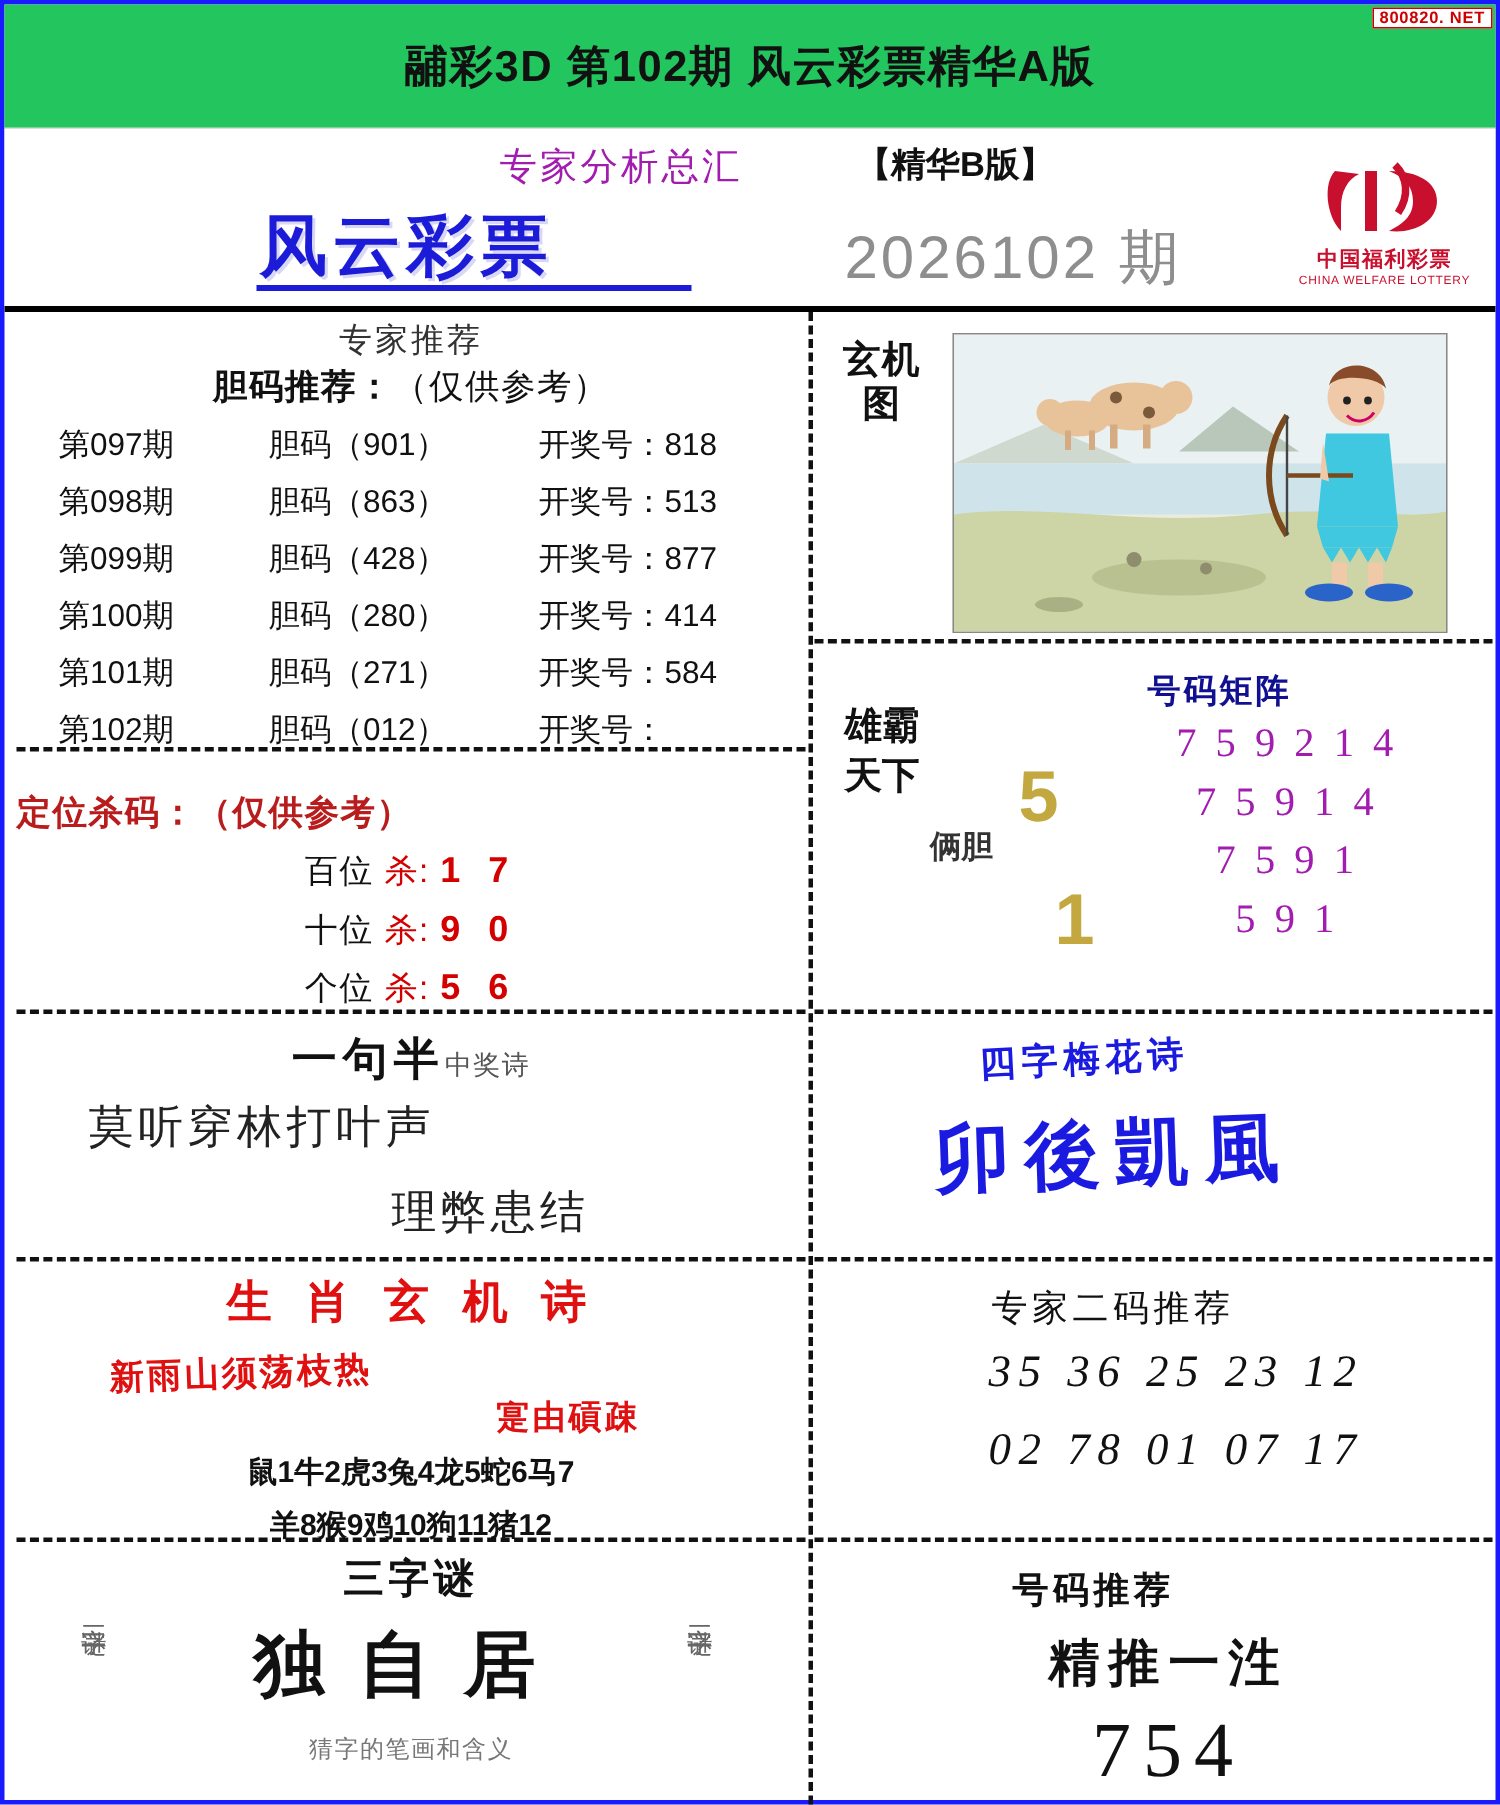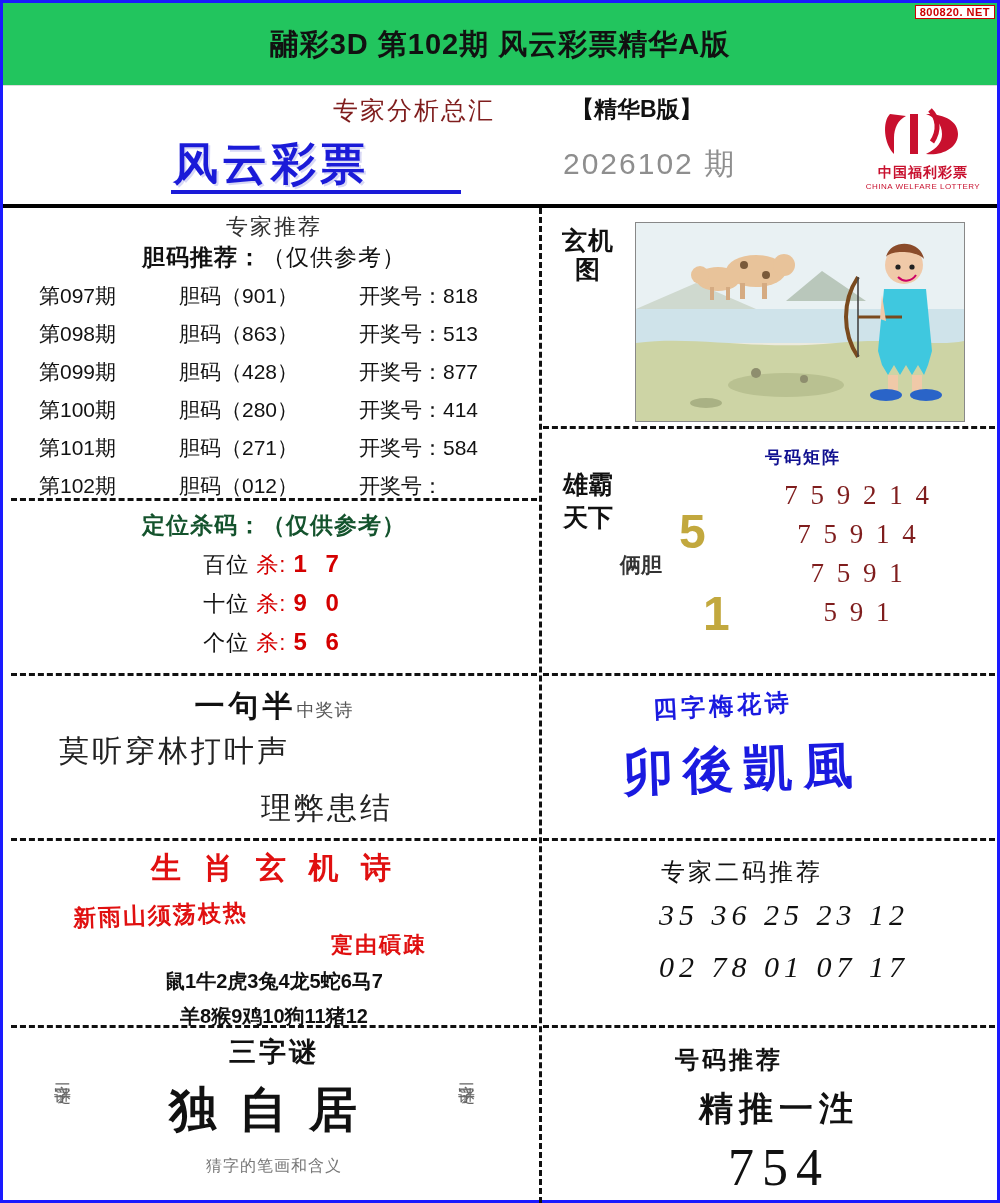--- a/index.html
+++ b/index.html
@@ -61,21 +61,21 @@
     position: relative;
     height: 118px;
     background: #fff;
     border-bottom: 4px solid #000;
   }
   .expert-summary {
     position: absolute;
     left: 330px;
     top: 8px;
     font-size: 25px;
-    color: #7f1d1d;
+    color: #a21caf;
     letter-spacing: 2px;
   }
   .edition-tag {
     position: absolute;
     left: 568px;
     top: 8px;
     font-size: 23px;
     font-weight: bold;
     color: #111;
   }
@@ -95,21 +95,21 @@
     left: 168px;
     top: 104px;
     width: 290px;
     height: 4px;
     background: #1b1bd8;
   }
   .issue-no {
     position: absolute;
     left: 560px;
     top: 58px;
-    font-size: 30px;
+    font-size: 40px;
     color: #8e8e8e;
     letter-spacing: 2px;
   }
   
   .cwl-logo {
     position: absolute;
     right: 14px;
     top: 22px;
     width: 120px;
     text-align: center;
@@ -178,25 +178,26 @@
   }
   table.danma td {
     padding: 5px 0;
     white-space: nowrap;
   }
   td.c-issue { width: 140px; text-align: left; padding-left: 8px;}
   td.c-dan   { width: 180px; text-align: left; }
   td.c-open  { width: 150px; text-align: left; }
 
   .dw-title {
-    text-align: center;
+    text-align: left;
     font-size: 23px;
     font-weight: bold;
-    color: #14532d;
-    letter-spacing: 1px;
+    color: #b91c1c;
+    letter-spacing: 1px;
+    margin-top: 16px;
   }
   .killrow {
     text-align: center;
     font-size: 22px;
     color: #111;
     margin-top: 9px;
     letter-spacing: 1px;
   }
   .killrow .sha { color: #d40000; }
   .killrow .nums {
@@ -360,32 +361,32 @@
     left: 700px;
     top: 378px;
     font-size: 48px;
     color: #c2a83e;
     font-weight: bold;
   }
   .matrix-title {
     position: absolute;
     left: 762px;
     top: 238px;
-    font-size: 17px;
+    font-size: 22px;
     font-weight: bold;
     color: #101090;
     letter-spacing: 2px;
   }
   .matrix-rows {
     position: absolute;
     left: 740px;
     top: 268px;
     width: 230px;
     text-align: center;
-    color: #7f1d1d;
+    color: #a21caf;
     font-size: 27px;
     line-height: 1.45;
     letter-spacing: 3px;
     font-family: "Liberation Serif", serif;
   }
 
   .sizi-title {
     position: absolute;
     left: 650px;
     top: 482px;

